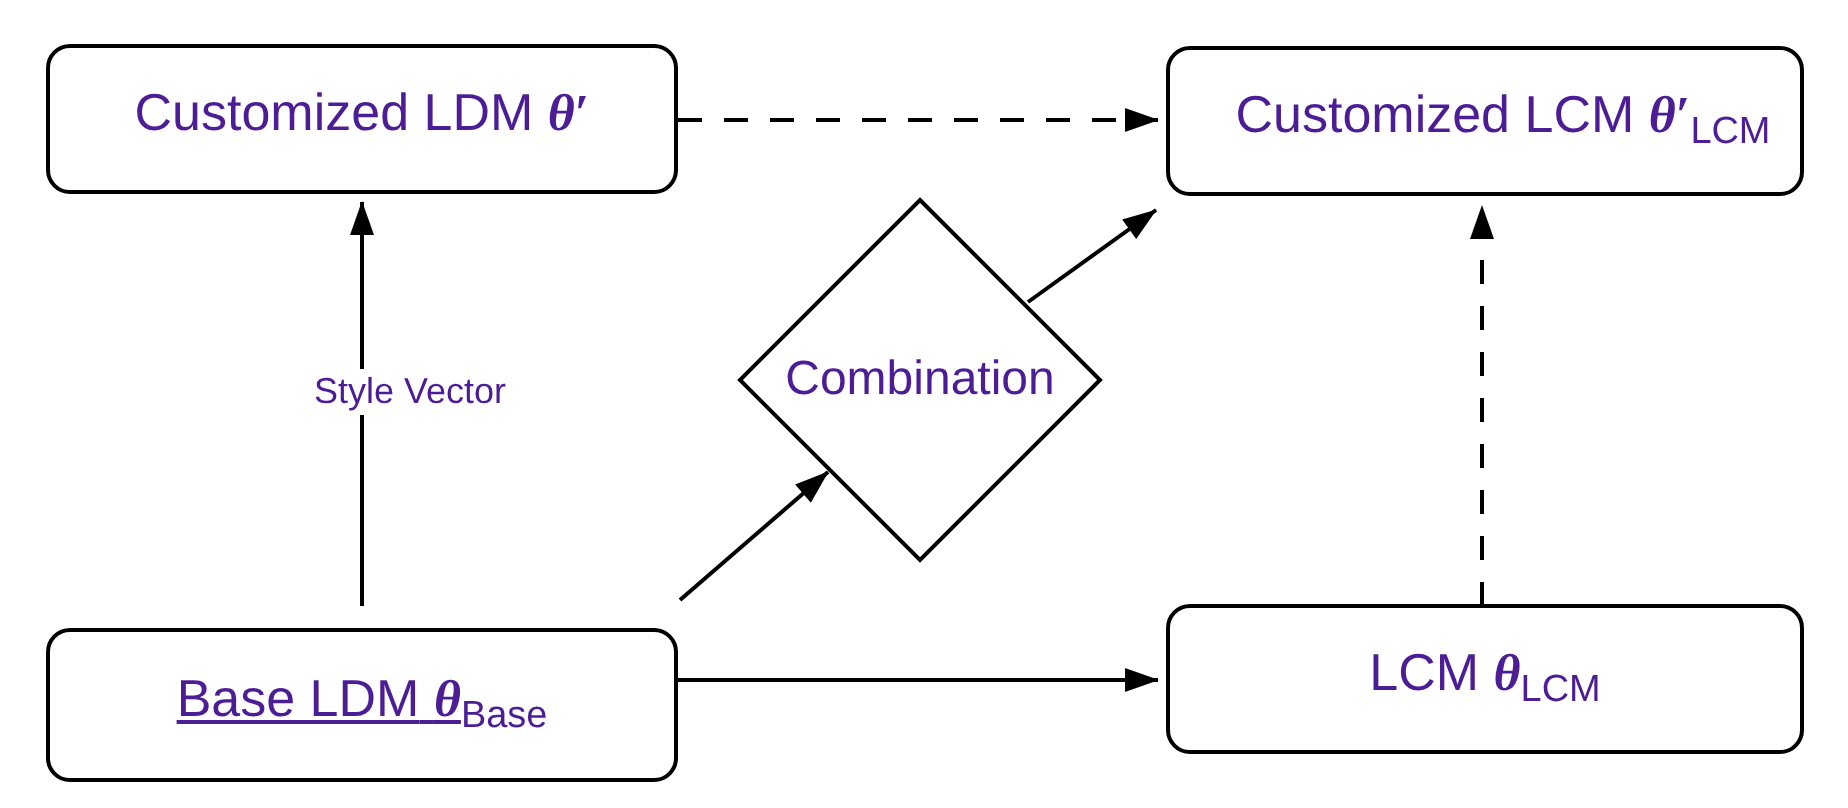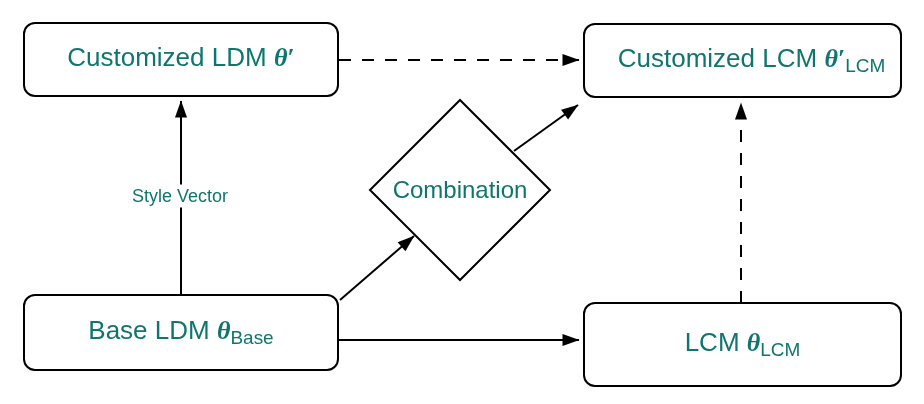--- a/index.html
+++ b/index.html
@@ -2,21 +2,21 @@
 <html><head>
 <meta charset="utf-8">
 <style>
   html, body { margin: 0; padding: 0; background: #ffffff; }
   .canvas {
     position: relative;
     width: 924px;
     height: 404px;
     background: #ffffff;
     font-family: "Liberation Sans", sans-serif;
-    color: #0f766e;
+    color: #4c1d95;
     overflow: hidden;
   }
   .edges-layer {
     position: absolute;
     left: 0; top: 0;
     width: 924px; height: 404px;
   }
   .node-box {
     position: absolute;
     box-sizing: border-box;
@@ -25,22 +25,22 @@
     border-radius: 12px;
     display: flex;
     align-items: center;
     justify-content: center;
     font-size: 26px;
     line-height: 1.1;
     white-space: nowrap;
   }
   .node-customized-ldm  { left: 23px;  top: 22px;  width: 316px; height: 75px; }
   .node-customized-lcm  { left: 583px; top: 23px;  width: 319px; height: 75px; padding-left: 18px; }
-  .node-base-ldm        { left: 23px;  top: 294px; width: 316px; height: 77px; }
-  .node-lcm             { left: 583px; top: 302px; width: 319px; height: 85px; }
+  .node-base-ldm        { left: 23px;  top: 314px; width: 316px; height: 77px; text-decoration: underline; }
+  .node-lcm             { left: 583px; top: 302px; width: 319px; height: 75px; }
   .theta {
     font-family: "Liberation Serif", serif;
     font-style: italic;
     font-weight: bold;
   }
   .prime {
     font-family: "Liberation Serif", serif;
     font-weight: bold;
   }
   .subscript {
@@ -57,20 +57,21 @@
     font-size: 24px;
     pointer-events: none;
   }
   .edge-label {
     position: absolute;
     transform: translate(-50%, -50%);
     background: #ffffff;
     padding: 1px 4px;
     font-size: 18px;
     white-space: nowrap;
+    margin-left: 25px;
   }
   .edge-label-style-vector { left: 180px; top: 196px; }
   .edge-label-acceleration { left: 461px; top: 341px; }
 </style>
 </head>
 <body>
 
 <div class="canvas">
 
   <svg class="edges-layer" width="924" height="404" viewBox="0 0 924 404" xmlns="http://www.w3.org/2000/svg">

